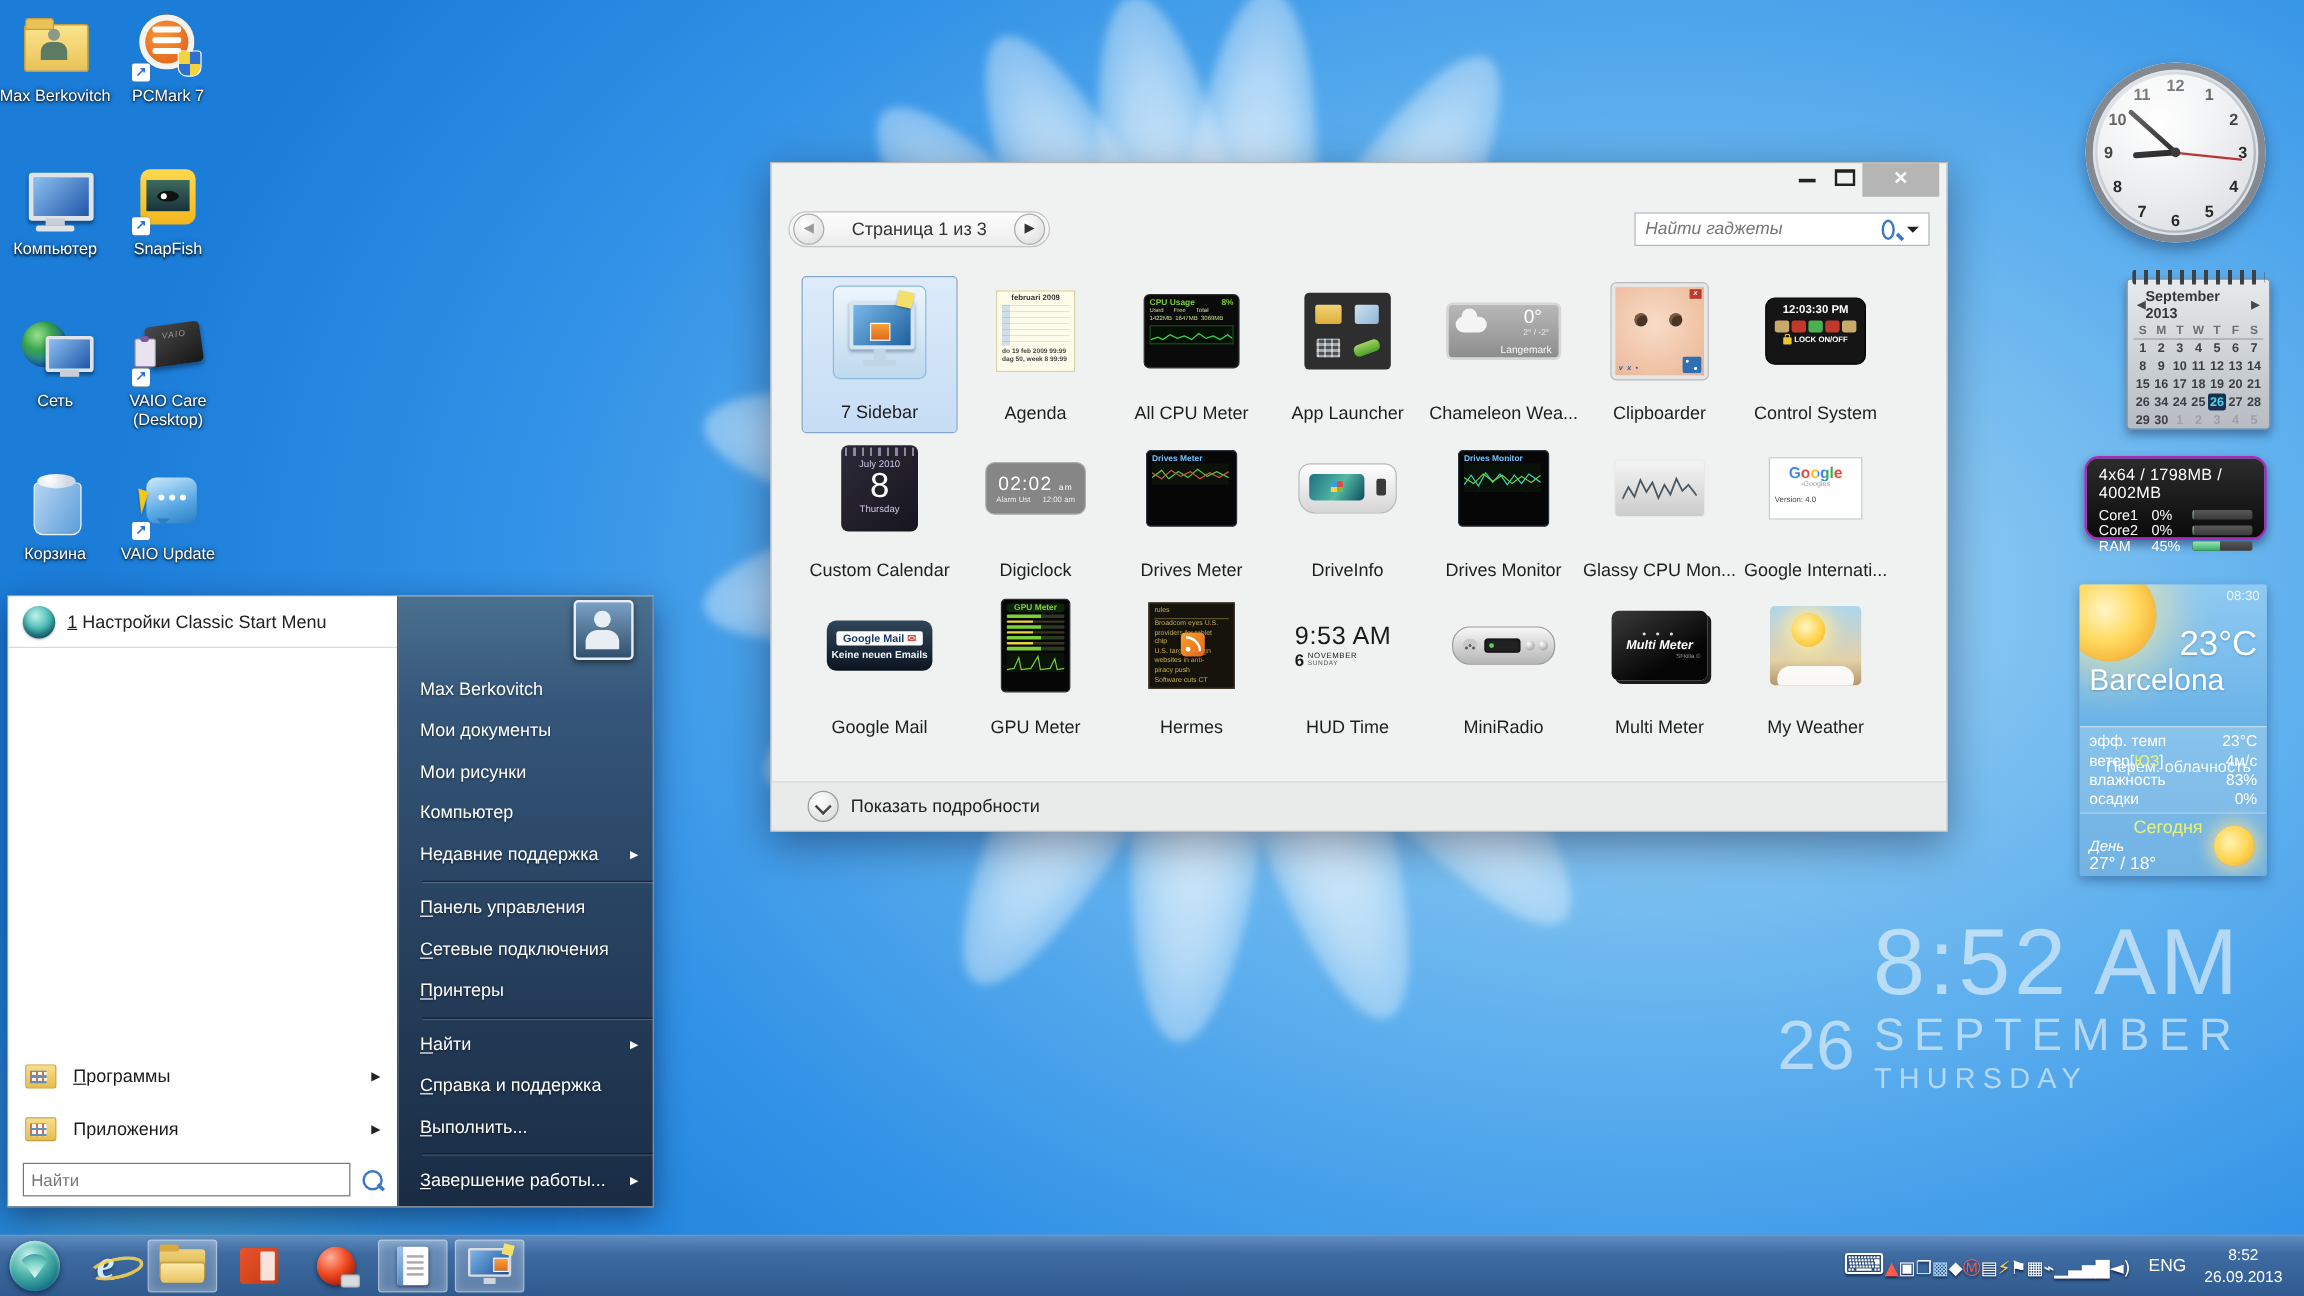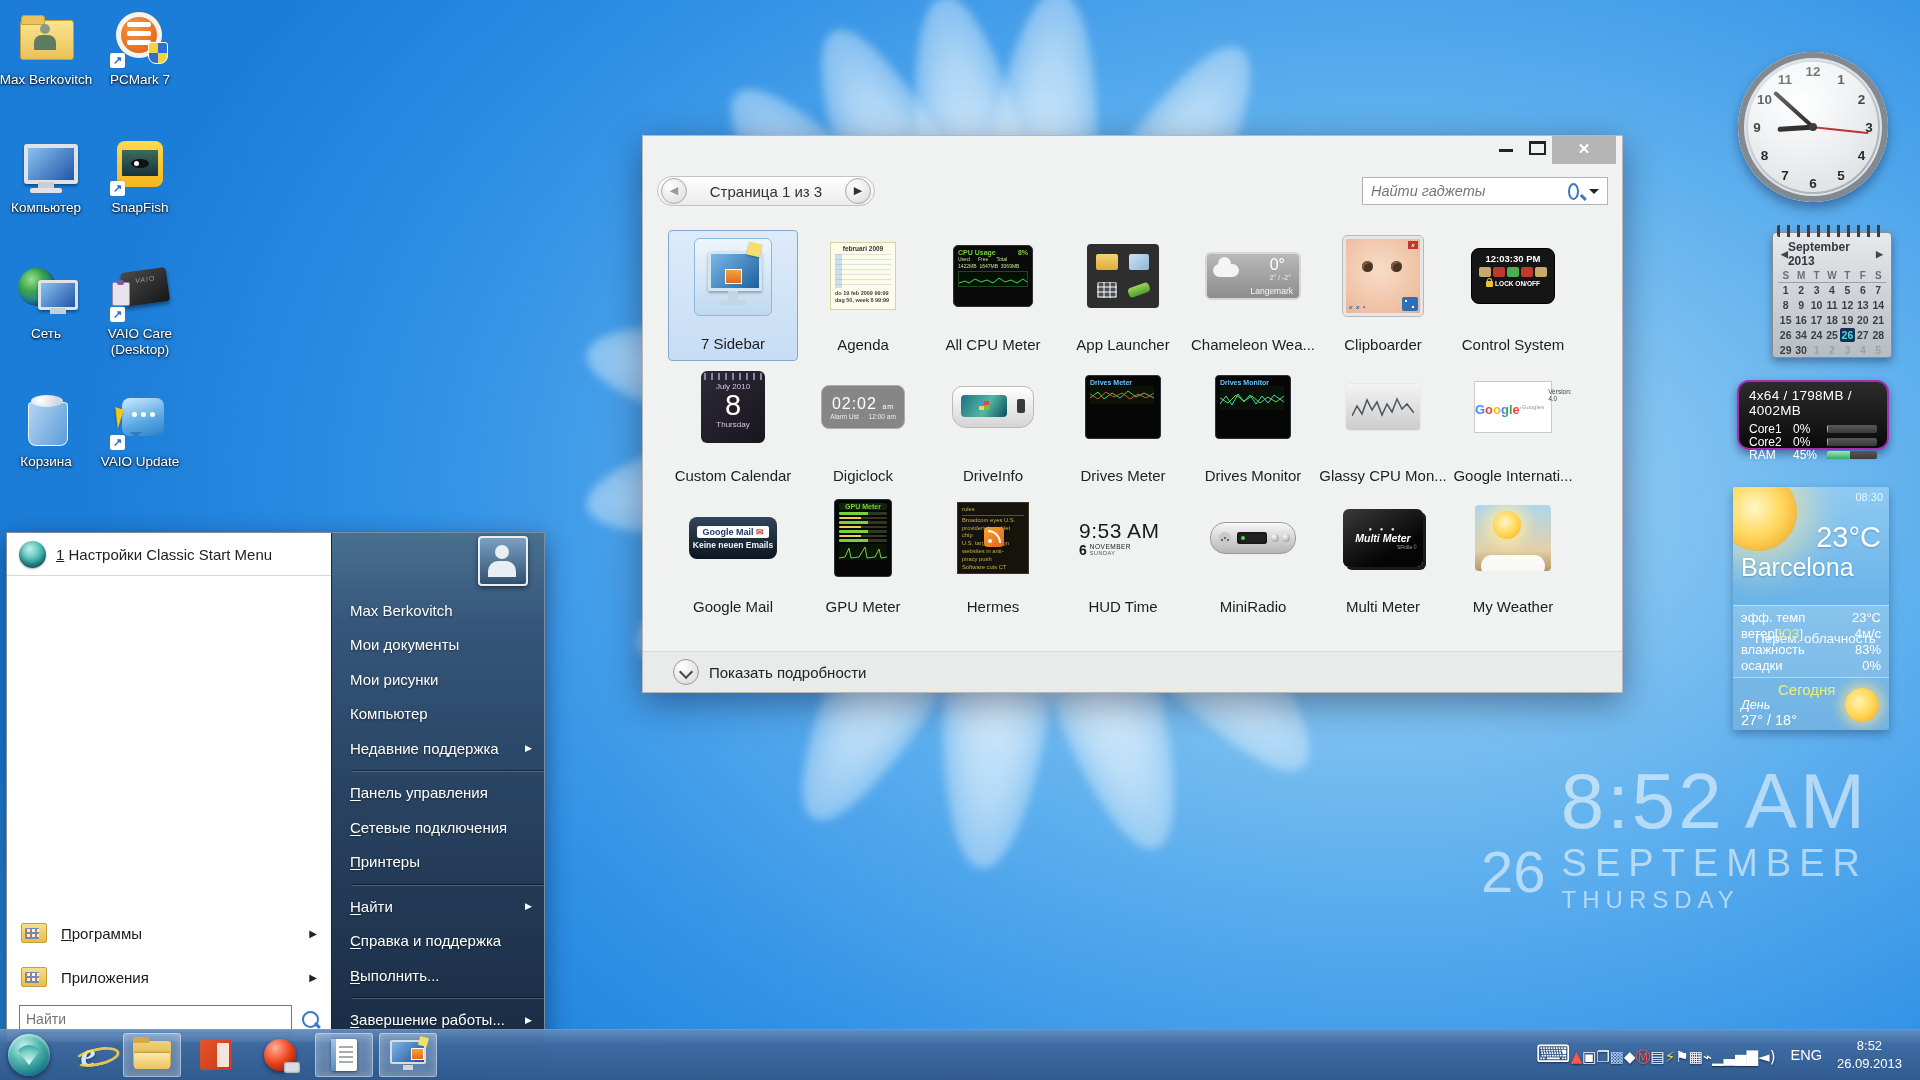--- a/index.html
+++ b/index.html
@@ -242,21 +242,21 @@
   .di-flag{position:absolute;left:26px;top:14px;width:10px;height:9px;
     background:conic-gradient(#e8453c 0 25%,#7cbb42 0 50%,#ffd04b 0 75%,#2f9fe8 0);}
   .di-slot{position:absolute;right:8px;top:12px;width:8px;height:14px;border-radius:2px;background:#3a3a3a;}
   .gi-black{background:#060606;border:1px solid #28323a;border-radius:4px;box-sizing:border-box;padding:3px 4px;}
   .gi-drives{width:76px;height:64px;}
   .dm-t{font-size:7px;font-weight:bold;color:#6fc3ff;display:block;}
   .dm-l{height:3px;border-radius:1px;margin:2px 0;}
   .gi-glassy{width:74px;height:46px;border-radius:4px;border:1px solid #e9e9e9;
     background:linear-gradient(#f4f4f4,#cccccc);display:flex;align-items:center;justify-content:center;}
   .gi-googleintl{width:76px;height:50px;background:#fff;border:1px solid #c9c9c9;
-    display:flex;align-items:center;}
+    display:flex;flex-direction:column;align-items:center;}
   .gg-logo{font-size:13px;font-weight:bold;margin-top:4px;
     background:linear-gradient(90deg,#4285f4 0 22%,#ea4335 22% 38%,#fbbc05 38% 55%,#4285f4 55% 70%,#34a853 70% 85%,#ea4335 85%);
     -webkit-background-clip:text;background-clip:text;color:transparent;}
   .gg-sub{font-size:6px;color:#999;}
   .gg-ver{font-size:6.5px;color:#444;margin-top:6px;align-self:flex-start;padding-left:4px;}
   .gi-gmail{width:88px;height:42px;border-radius:8px;background:linear-gradient(#31465a,#0b1520);
     display:flex;flex-direction:column;align-items:center;justify-content:center;gap:2px;}
   .gm-tag{background:#fff;border-radius:2px;font-size:9px;color:#274;color:#1a3a6b;padding:1px 5px;font-weight:bold;}
   .gm-tag i{color:#d44;font-style:normal;}
   .gm-st{font-size:8.5px;font-weight:bold;color:#eef4fa;}
@@ -292,21 +292,21 @@
   .mm-dots{letter-spacing:3px;font-size:6px;color:#ddd;}
   .mm-t{font-size:10.5px;font-style:italic;font-weight:bold;}
   .mm-s{font-size:5px;color:#999;align-self:flex-end;padding-right:6px;}
   .gi-weather2{width:76px;height:66px;border-radius:4px;overflow:hidden;
     background:linear-gradient(180deg,#aed6ee 0%,#e3d1a8 68%,#b5986a 100%);}
   .mw-sun{position:absolute;left:18px;top:6px;width:28px;height:28px;border-radius:50%;
     background:radial-gradient(circle at 42% 40%,#fff6c8,#ffd143 60%,#f2a63a);box-shadow:0 0 14px 7px rgba(255,235,160,.8);}
   .mw-cloud{position:absolute;left:6px;bottom:-6px;width:64px;height:22px;border-radius:12px;background:rgba(255,255,255,.92);}
 
   
-  .smenu{position:absolute;left:6px;top:532px;width:539px;height:510px;background:#fff;
+  .smenu{position:absolute;left:6px;top:496px;width:539px;height:510px;background:#fff;
     border:1px solid #7e8b98;box-sizing:border-box;box-shadow:0 8px 24px rgba(0,0,30,.45);display:flex;}
   .smleft{width:324px;position:relative;background:#fff;}
   .smtop{height:42px;display:flex;align-items:center;border-bottom:1px solid #d9d9d9;cursor:pointer;}
   .shellico{width:27px;height:27px;border-radius:50%;margin:0 10px 0 12px;
     background:radial-gradient(circle at 40% 30%, #bff0ea 0%, #4fc0b8 45%, #1b7a86 85%);
     box-shadow:inset 0 -4px 6px rgba(0,40,60,.5), 0 1px 2px rgba(0,0,0,.3);}
   .smtoptext{font-size:15px;color:#222;}
   .smbottom{position:absolute;left:0;bottom:8px;width:100%;}
   .lrow{display:flex;align-items:center;height:44px;cursor:pointer;}
   .lfolder{width:26px;height:20px;margin:0 14px 0 14px;position:relative;border-radius:2px;
@@ -744,42 +744,42 @@
         <div class="gi gi-digiclock">
           <span class="dc-t"><span>02:02</span> <i>am</i></span>
           <span class="dc-a">
               <span>Alarm Ust</span>
               <span>12:00 am</span>
             </span>
         </div>
         <div class="tlabel">Digiclock</div>
       </div>
       <div class="tile">
-        <div class="gi gi-driveinfo">
-            <i class="di-scr"></i>
-            <i class="di-flag"></i>
-            <i class="di-slot"></i>
-          </div>
-        <div class="tlabel">DriveInfo</div>
-      </div>
-      <div class="tile">
         <div class="gi gi-black gi-drives">
           <b class="dm-t">Drives Meter</b>
           <i class="dm-l" style="background:linear-gradient(90deg,#d4b06a 60%,#333 60%)"></i>
           <i class="dm-l" style="background:linear-gradient(90deg,#58c6f0 45%,#333 45%)"></i>
           <i class="dm-l" style="background:linear-gradient(90deg,#b8e08a 70%,#333 70%)"></i>
           <svg width="64" height="18" viewBox="0 0 64 18">
               <rect width="64" height="18" fill="#0c1208"></rect>
               <polyline points="0,12 8,6 14,13 22,7 30,12 38,5 46,11 54,7 64,12" fill="none" stroke="#4ad04a" stroke-width="1"></polyline>
               <polyline points="0,8 8,13 16,6 24,11 32,7 40,13 48,8 56,12 64,7" fill="none" stroke="#d05a3a" stroke-width="1"></polyline>
             </svg>
         </div>
         <div class="tlabel">Drives Meter</div>
       </div>
       <div class="tile">
+        <div class="gi gi-driveinfo">
+            <i class="di-scr"></i>
+            <i class="di-flag"></i>
+            <i class="di-slot"></i>
+          </div>
+        <div class="tlabel">DriveInfo</div>
+      </div>
+      <div class="tile">
         <div class="gi gi-black gi-drives">
           <b class="dm-t">Drives Monitor</b>
           <i class="dm-l" style="background:linear-gradient(90deg,#58f0c6 55%,#333 55%)"></i>
           <i class="dm-l" style="background:linear-gradient(90deg,#8ad0f0 35%,#333 35%)"></i>
           <svg width="64" height="24" viewBox="0 0 64 24">
               <rect width="64" height="24" fill="#081208"></rect>
               <polyline points="0,18 6,10 12,19 18,8 24,16 30,9 36,18 42,10 48,17 54,9 64,16" fill="none" stroke="#35d8c0" stroke-width="1"></polyline>
               <polyline points="0,12 8,17 16,9 24,15 32,10 40,17 48,11 56,16 64,10" fill="none" stroke="#7ad03a" stroke-width="1"></polyline>
             </svg>
         </div>

